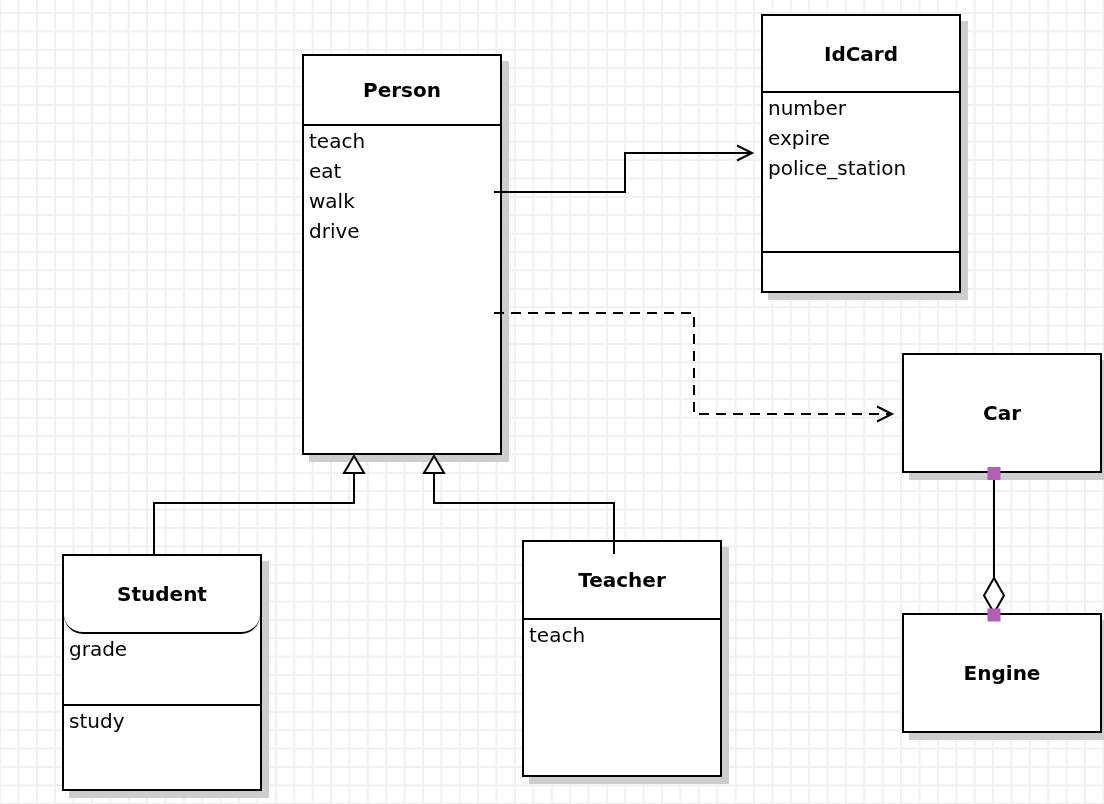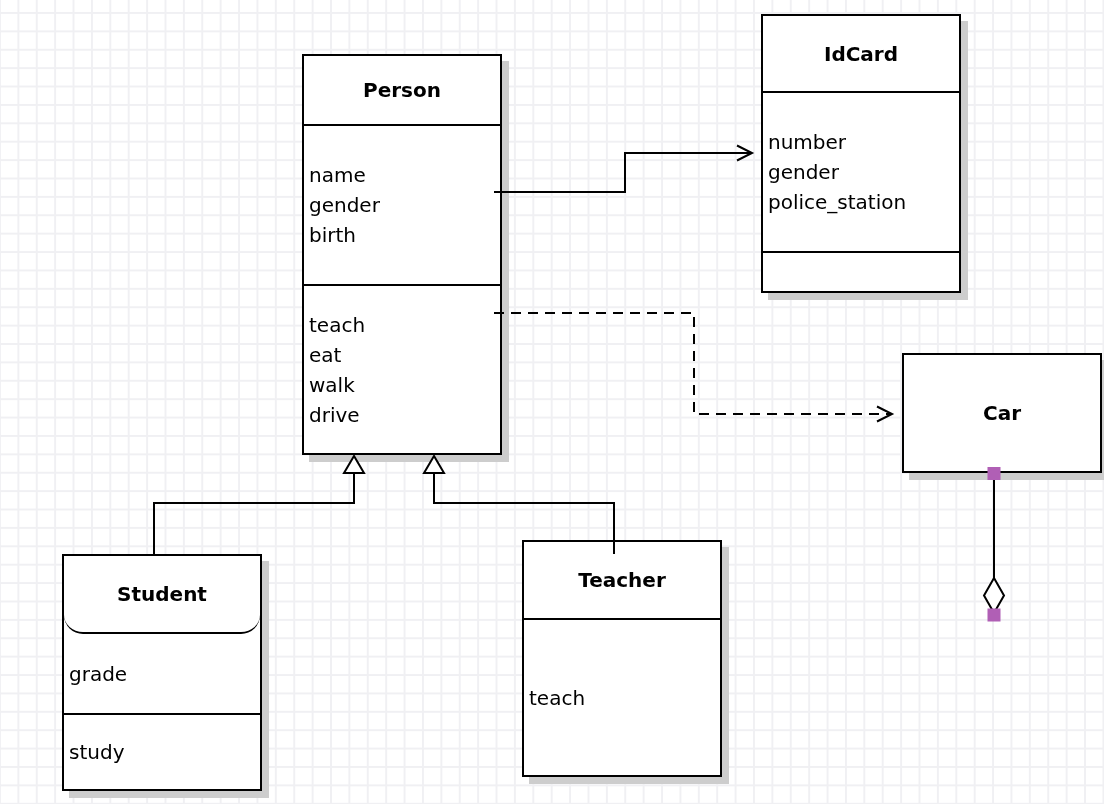--- a/index.html
+++ b/index.html
@@ -41,21 +41,21 @@
   }
 
   .uml-title.single {
     border-bottom: none;
     flex: 1 1 auto;
   }
 
   .compartment {
     display: flex;
     flex-direction: column;
-    justify-content: center;
+    justify-content: flex-start;
     align-items: flex-start;
     padding-left: 5px;
     font-size: 20px;
     line-height: 30px;
     color: #000000;
     border-bottom: 2px solid #000000;
     flex: 0 0 auto;
     overflow: hidden;
   }
 
@@ -96,51 +96,49 @@
     stroke-width: 2;
   }
 </style>
 </head>
 <body>
 
 <div id="canvas">
 
   <div class="uml-class" style="left:294px; top:54px; width:200px; height:401px;">
     <div class="uml-title" style="height:70px;">Person</div>
-    <div class="compartment" style="height:160px;">
-      <div class="member-line">name</div>
-      <div class="member-line">gender</div>
-      <div class="member-line">birth</div>
-    </div>
     <div class="compartment last">
       <div class="member-line">teach</div>
       <div class="member-line">eat</div>
       <div class="member-line">walk</div>
       <div class="member-line">drive</div>
     </div>
   </div>
 
   <div class="uml-class" style="left:753px; top:14px; width:200px; height:279px;">
     <div class="uml-title" style="height:77px;">IdCard</div>
     <div class="compartment" style="height:160px;">
       <div class="member-line">number</div>
-      <div class="member-line">gender</div>
+      <div class="member-line">expire</div>
       <div class="member-line">police_station</div>
     </div>
     <div class="compartment last"></div>
   </div>
 
   <div class="uml-class" style="left:894px; top:353px; width:200px; height:120px;">
     <div class="uml-title single">Car</div>
   </div>
 
+  <div class="uml-class" style="left:894px; top:613px; width:200px; height:120px;">
+    <div class="uml-title single">Engine</div>
+  </div>
 
   <div class="uml-class" style="left:54px; top:554px; width:200px; height:237px;">
     <div class="uml-title" style="height:78px;border-radius:19px;">Student</div>
-    <div class="compartment" style="height:81px;">
+    <div class="compartment" style="height:72px;">
       <div class="member-line">grade</div>
     </div>
     <div class="compartment last">
       <div class="member-line">study</div>
     </div>
   </div>
 
   <div class="uml-class" style="left:514px; top:540px; width:200px; height:237px;">
     <div class="uml-title" style="height:78px;">Teacher</div>
     <div class="compartment last">

